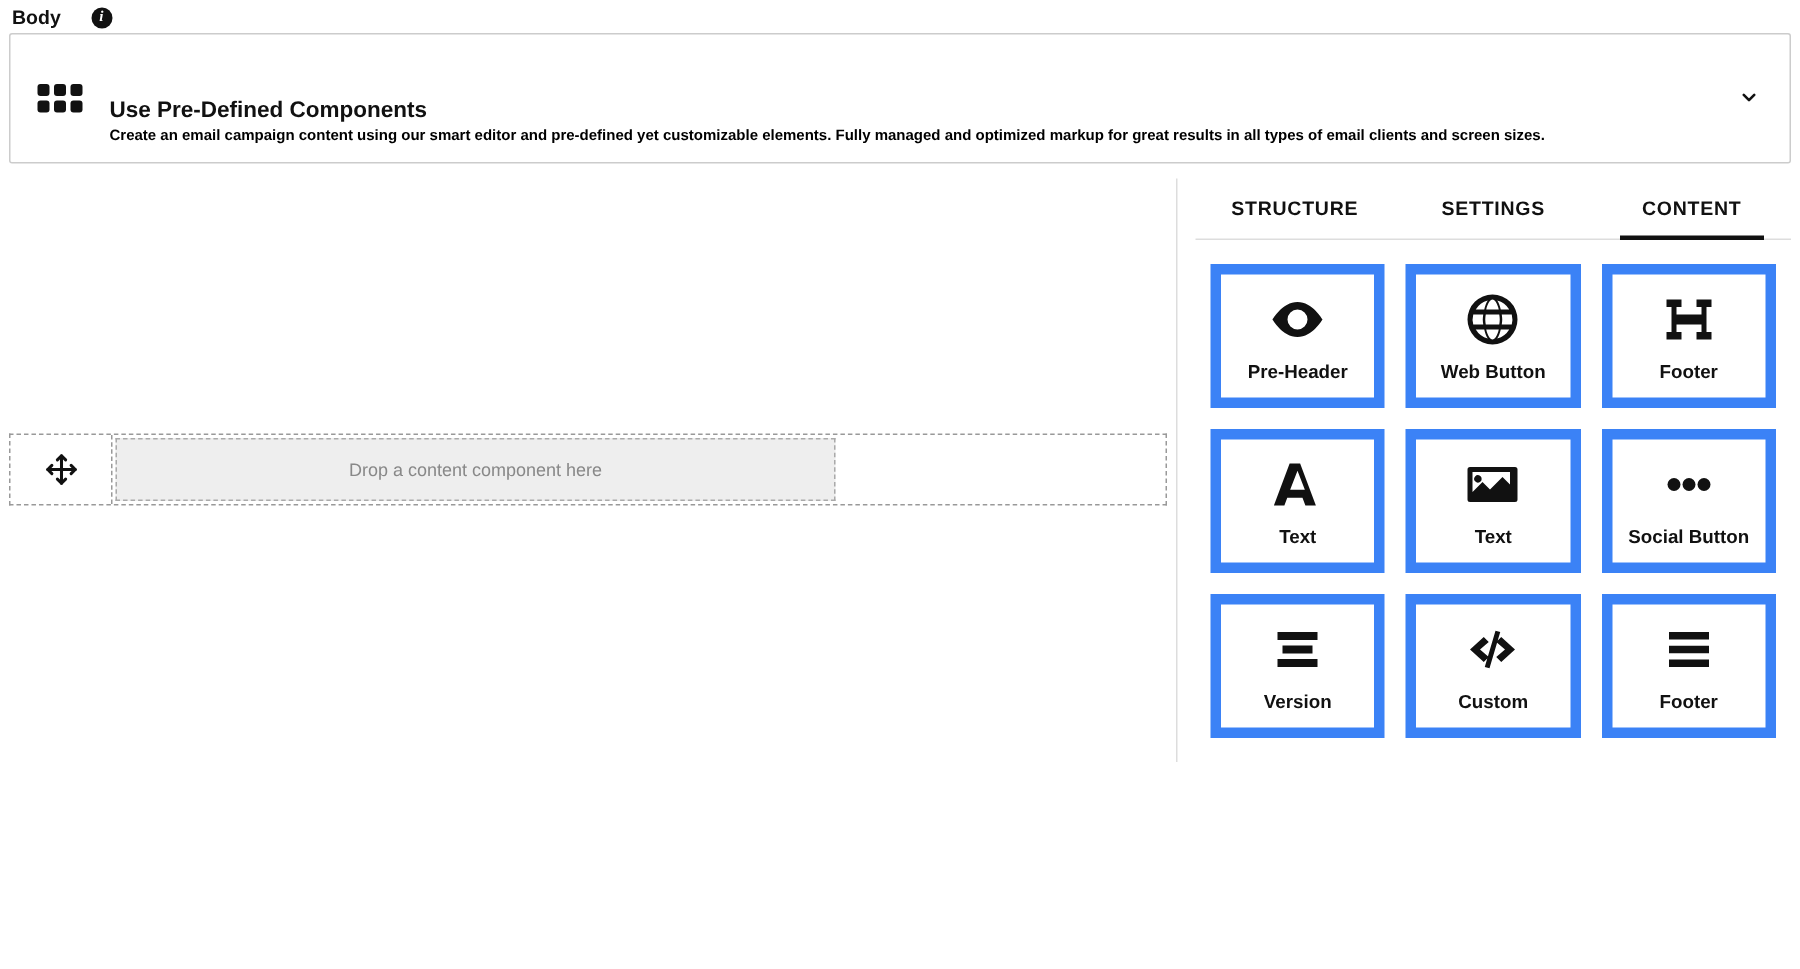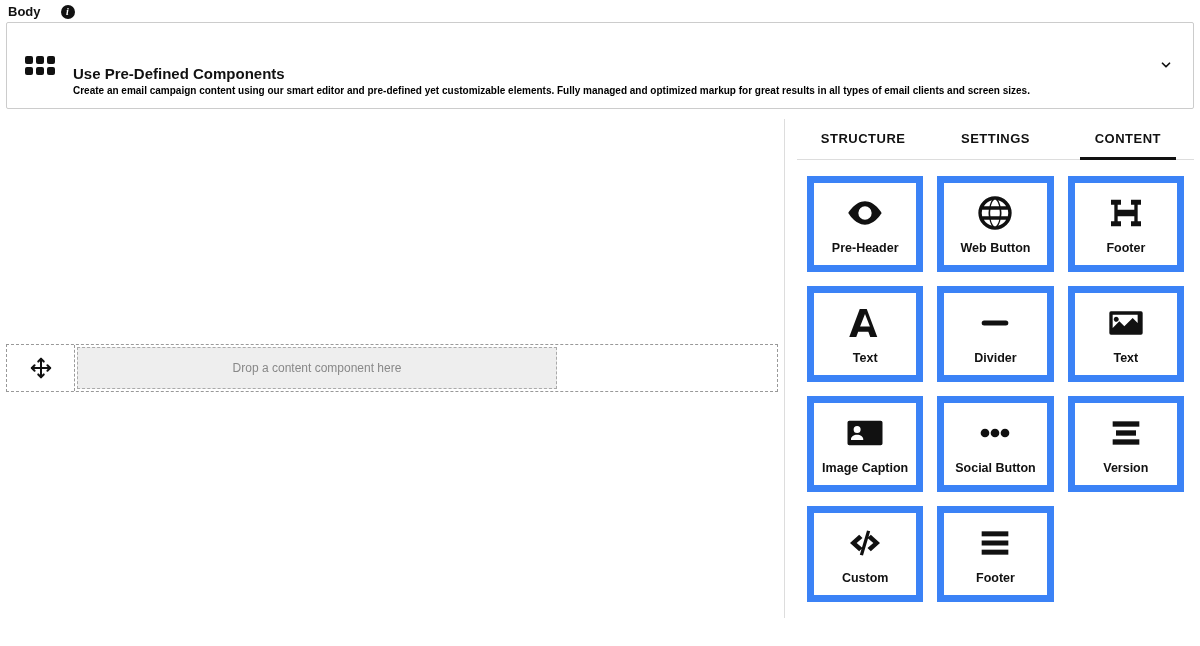--- a/index.html
+++ b/index.html
@@ -232,46 +232,30 @@
 
       <div class="comp">
         <div class="ico">
           <svg width="42" height="42" viewBox="0 0 24 24" fill="#111">
               <path d="M11 4h2l6 16h-4l-1.1-3H8.1L7 20H3L9 4h2zm-1.8 10h5.6L12 6.8 9.2 14z"></path>
             </svg>
         </div>
         <div class="label">Text</div>
       </div>
 
-      <div class="comp">
-        <div class="ico">
-          <svg width="40" height="40" viewBox="0 0 24 24" fill="#111">
-              <rect x="4" y="10.5" width="16" height="3" rx="1.5"></rect>
-            </svg>
-        </div>
-        <div class="label">Divider</div>
-      </div>
 
       <div class="comp">
         <div class="ico">
           <svg width="40" height="40" viewBox="0 0 24 24" fill="#111">
               <path d="M3 5h18a1 1 0 0 1 1 1v12a1 1 0 0 1-1 1H3a1 1 0 0 1-1-1V6a1 1 0 0 1 1-1zm1 2v8l4-4 3 3 5-5 3 3V7H4zm3 1.5A1.5 1.5 0 1 0 7 11a1.5 1.5 0 0 0 0-2.5z"></path>
             </svg>
         </div>
         <div class="label">Text</div>
       </div>
 
-      <div class="comp">
-        <div class="ico">
-          <svg width="42" height="42" viewBox="0 0 24 24" fill="#111">
-              <path d="M3 5h18a1 1 0 0 1 1 1v12a1 1 0 0 1-1 1H3a1 1 0 0 1-1-1V6a1 1 0 0 1 1-1zm4.5 3a2 2 0 1 0 0 4 2 2 0 0 0 0-4zM4 16h7v-.5c0-1.4-1.6-2.5-3.5-2.5S4 14.1 4 15.5V16zm9-6h7v2h-7v-2zm0 3h7v2h-7v-2z"></path>
-            </svg>
-        </div>
-        <div class="label">Image Caption</div>
-      </div>
 
 
       <div class="comp">
         <div class="ico">
           <svg width="44" height="40" viewBox="0 0 24 24" fill="#111">
               <circle cx="6" cy="12" r="2.6"></circle>
               <circle cx="12" cy="12" r="2.6"></circle>
               <circle cx="18" cy="12" r="2.6"></circle>
             </svg>
         </div>

